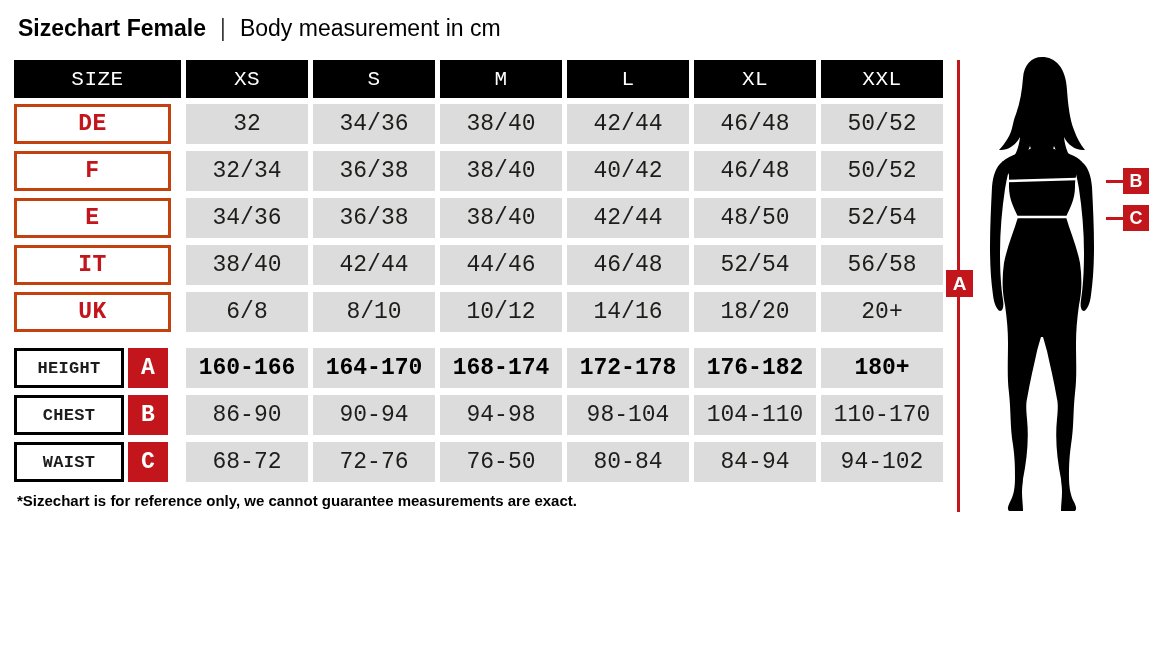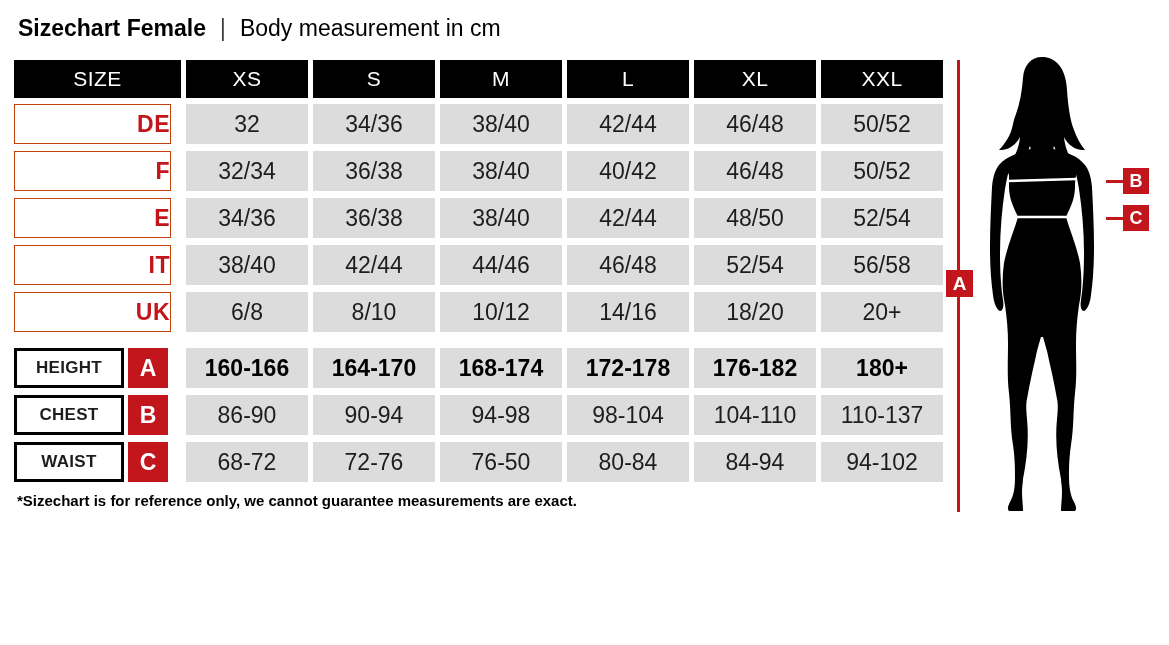--- a/index.html
+++ b/index.html
@@ -15,28 +15,28 @@
   }
 
   
   .title{position:absolute;left:18px;top:14px;display:flex;align-items:center;font-size:23px;line-height:28px;}
   .title .main{font-weight:bold;}
   .title .sep{margin:0 14px;font-weight:400;color:#111;transform:scaleX(.8);}
   .title .sub{font-weight:400;}
 
   
   .table{position:absolute;left:14px;top:60px;width:926px;}
-  .row{display:grid;grid-template-columns:167px repeat(6,122px);column-gap:5px;height:40px;margin-bottom:7px;}
+  .row{display:grid;grid-template-columns:167px repeat(6,122px);column-gap:5px;height:40px;margin-bottom:7px;font-family:Liberation Mono, monospace;}
   .row.header{height:38px;margin-bottom:6px;}
   .row.last-size{margin-bottom:16px;}
   .hcell{background:var(--black);color:#fff;display:flex;align-items:center;justify-content:center;font-size:21px;letter-spacing:.5px;}
   .label-wrap{display:flex;align-items:stretch;}
   .label-box{
-    width:157px;border:1px solid #c2410c;background:#fff;
-    display:flex;align-items:center;justify-content:flex-end;
+    width:157px;border:3px solid #c2410c;background:#fff;
+    display:flex;align-items:center;justify-content:center;
   }
   .size-label{color:var(--red);font-weight:bold;font-size:23px;letter-spacing:.5px;}
   .cell{background:var(--cell);color:#1d1d1b;display:flex;align-items:center;justify-content:center;font-size:23px;}
   .row.bold-values .cell{font-weight:bold;color:#000;}
   .meas-first{display:flex;gap:4px;}
   .meas-label-box{
     width:110px;border:3px solid #000;background:#fff;
     display:flex;align-items:center;justify-content:center;
   }
   .meas-label{font-weight:bold;font-size:17px;color:#1d1d1b;letter-spacing:.3px;}
@@ -175,21 +175,21 @@
         <div class="meas-label-box">
             <span class="meas-label">CHEST</span>
           </div>
         <div class="badge">B</div>
       </div>
       <div class="cell">86-90</div>
       <div class="cell">90-94</div>
       <div class="cell">94-98</div>
       <div class="cell">98-104</div>
       <div class="cell">104-110</div>
-      <div class="cell">110-137</div>
+      <div class="cell">110-170</div>
     </div>
 
     <div class="row">
       <div class="meas-first">
         <div class="meas-label-box">
             <span class="meas-label">WAIST</span>
           </div>
         <div class="badge">C</div>
       </div>
       <div class="cell">68-72</div>

